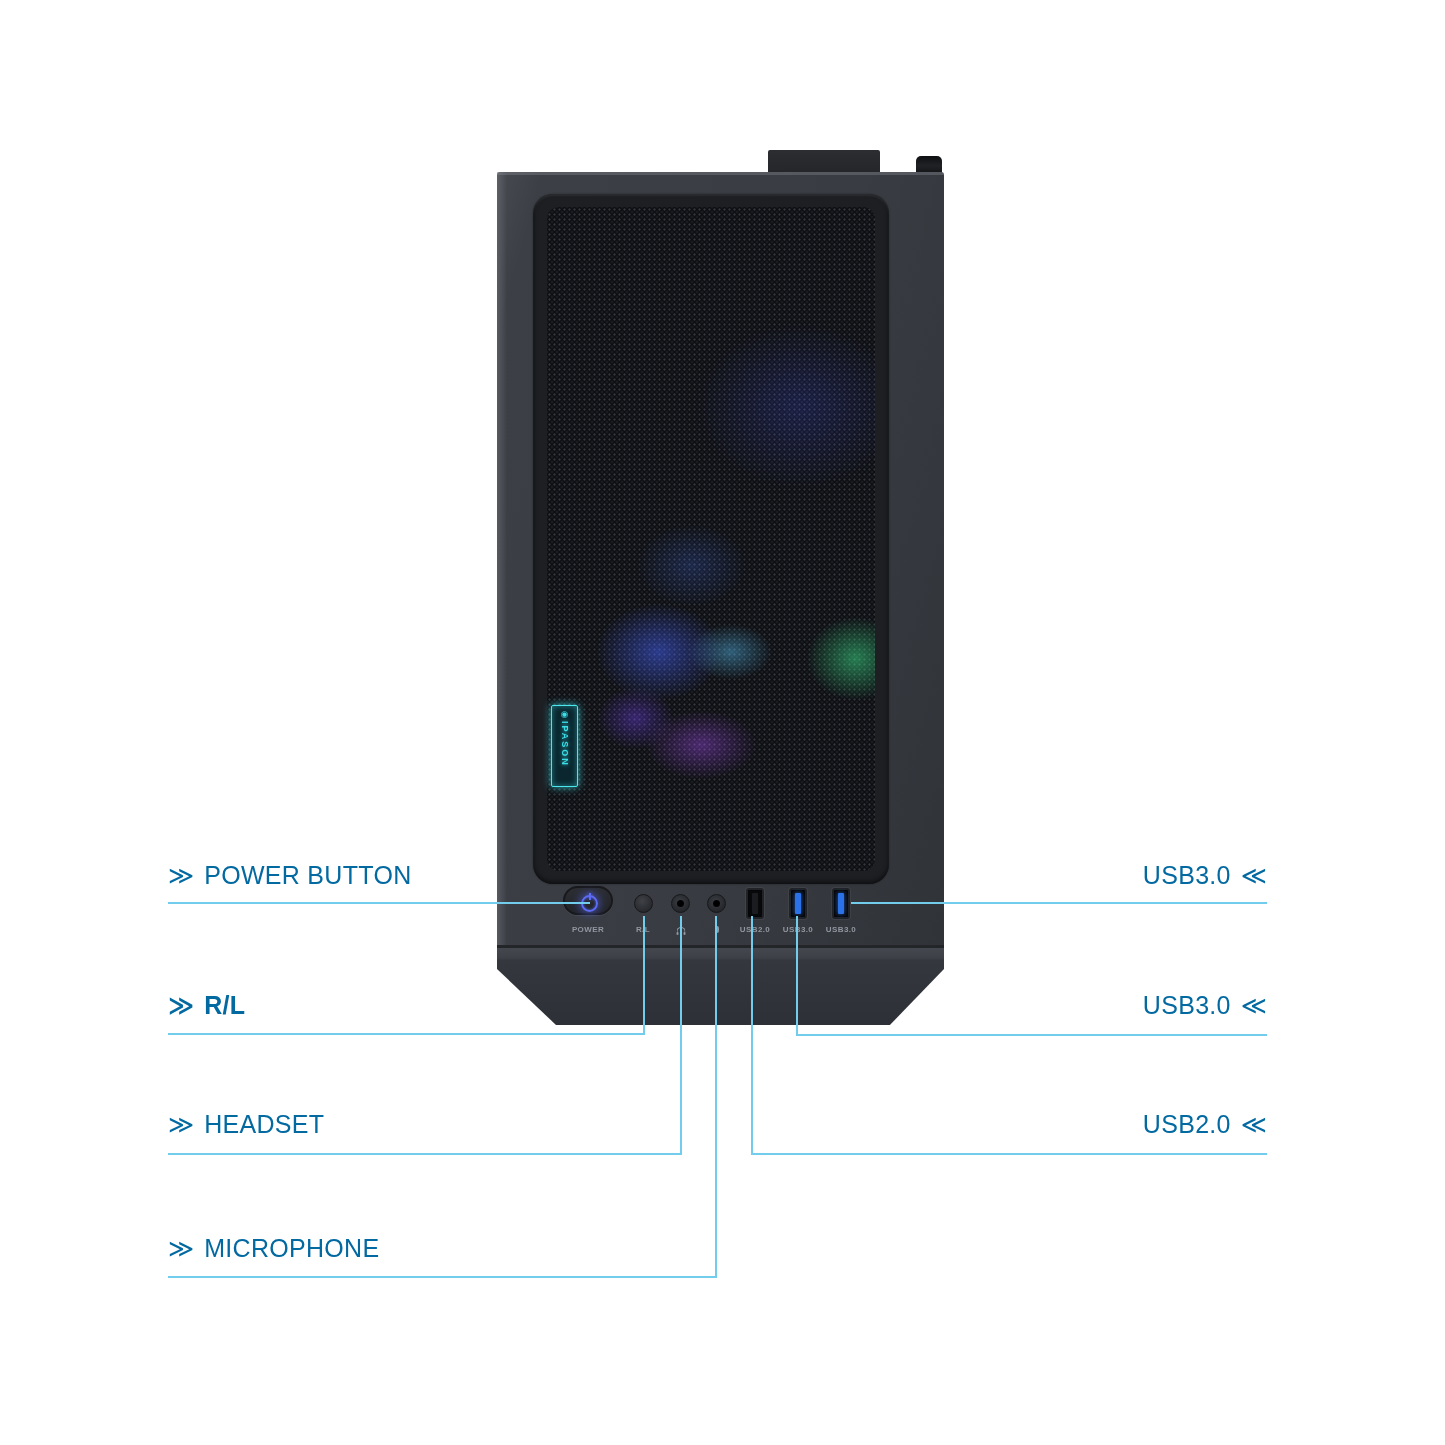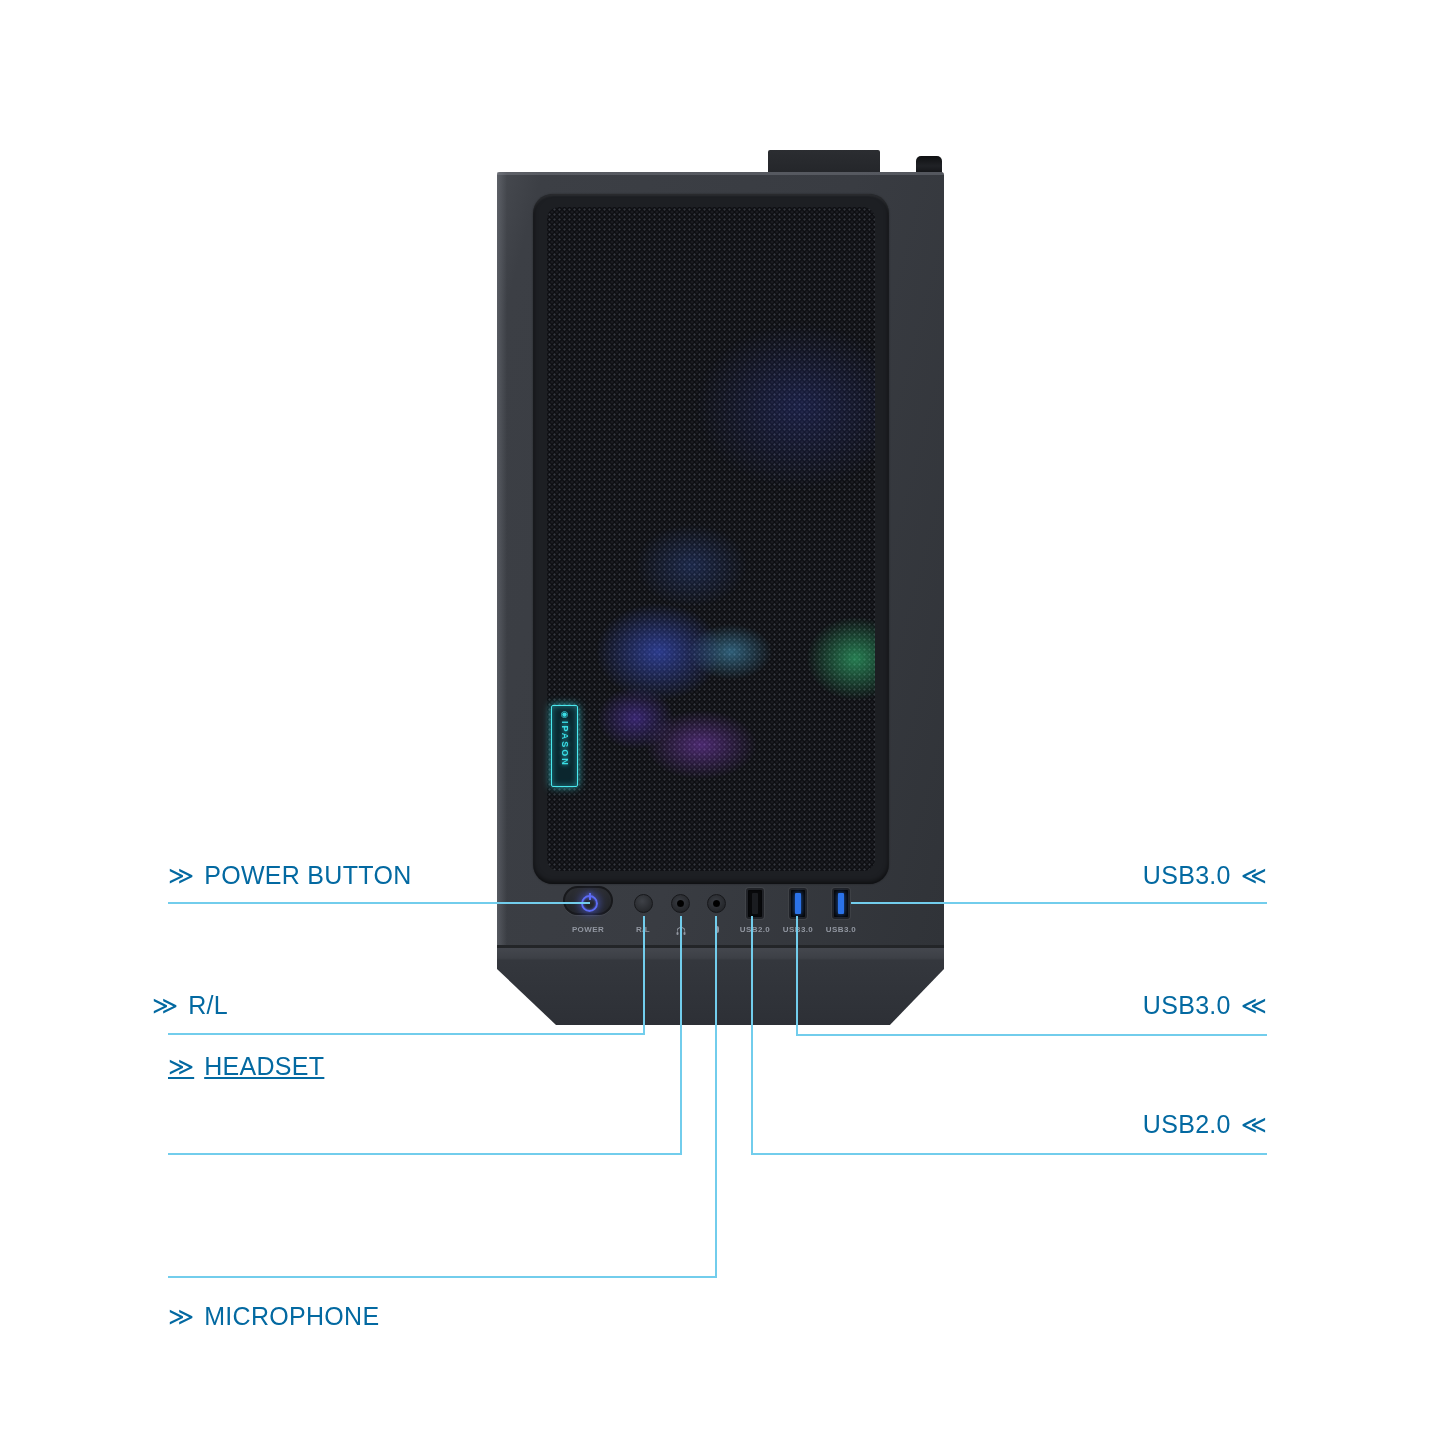--- a/index.html
+++ b/index.html
@@ -97,22 +97,22 @@
   #vl-rl{left:643px;top:916px;height:119px;}
   #vl-hp{left:680px;top:916px;height:239px;}
   #vl-mic{left:715px;top:916px;height:362px;}
   #vl-usb2{left:751px;top:916px;height:239px;}
   #vl-usb3{left:796px;top:916px;height:120px;}
 
   .co-label{position:absolute;font-size:25px;color:#0369a1;letter-spacing:.3px;white-space:nowrap;z-index:7;}
   .co-label .arr{letter-spacing:0;}
   .co-left .arr{margin-right:10px;}
   .co-right .arr{margin-left:10px;}
-  #co-l1{left:168px;top:861px;} #co-l2{left:152px;top:991px;}
-  #co-l3{left:168px;top:1052px;text-decoration:underline;} #co-l4{left:168px;top:1302px;}
+  #co-l1{left:168px;top:861px;} #co-l2{left:168px;top:991px;font-weight:bold;}
+  #co-l3{left:168px;top:1110px;} #co-l4{left:168px;top:1234px;}
   #co-r1{right:178px;top:861px;} #co-r2{right:178px;top:991px;} #co-r3{right:178px;top:1110px;}
 </style>
 </head>
 <body>
 
 <div class="canvas">
 
   <div class="top-tab"></div>
   <div class="top-knob"></div>
 

